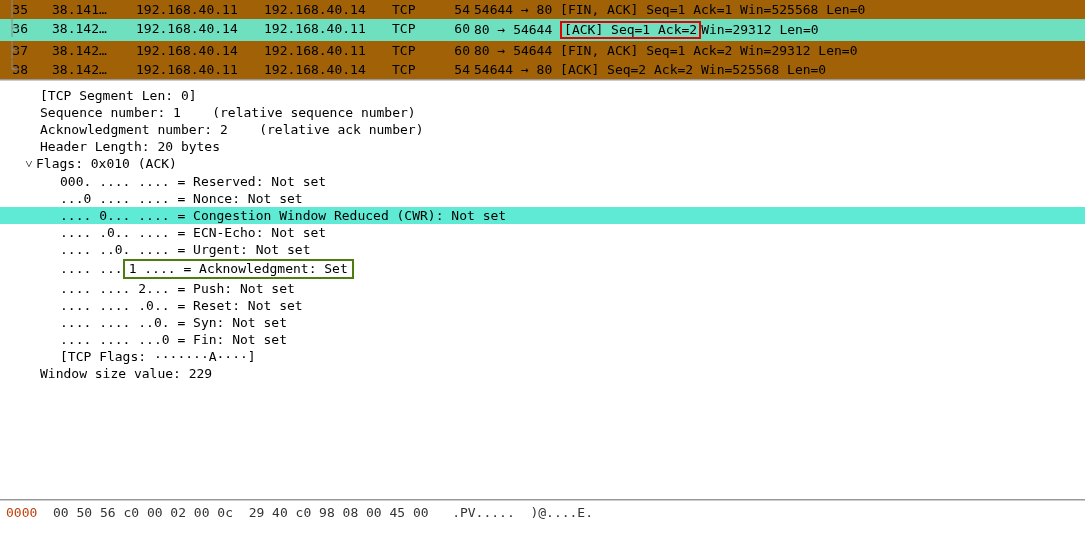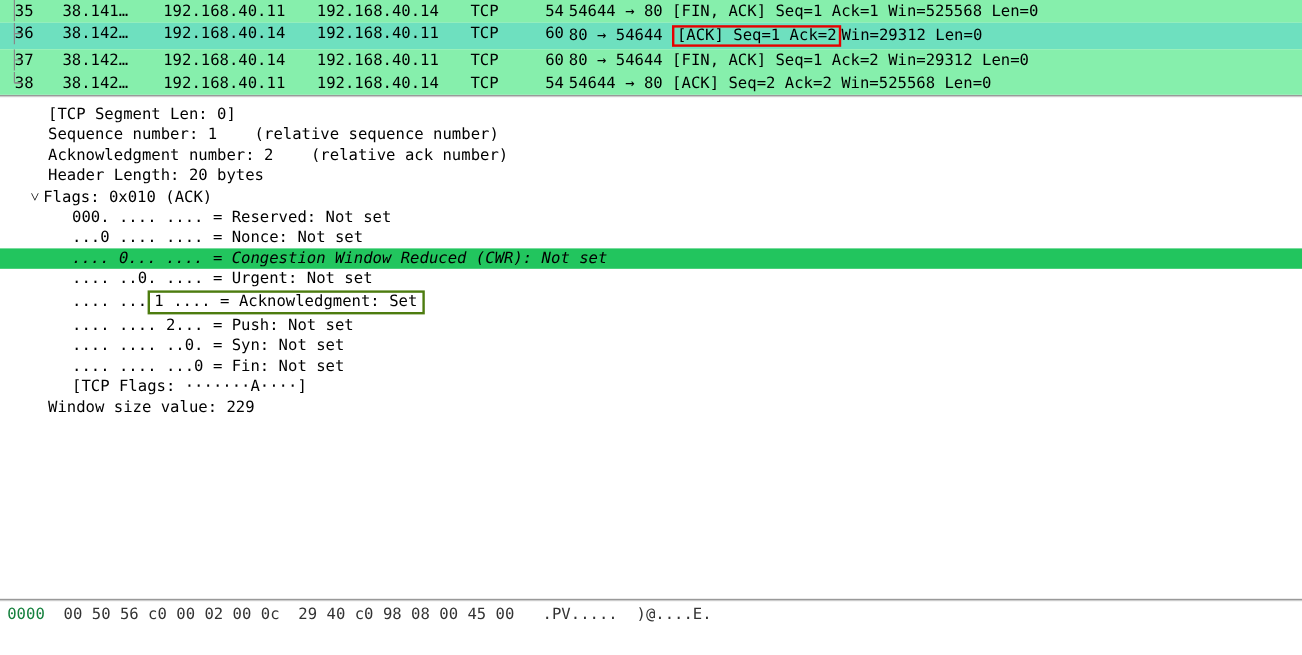--- a/index.html
+++ b/index.html
@@ -14,21 +14,21 @@
   .packet-list {
     border-bottom: 1px solid #999;
   }
   .packet-row {
     display: flex;
     padding: 2px 4px;
     white-space: nowrap;
     cursor: pointer;
     position: relative;
   }
-  .packet-row.green { background: #86efac; }
+  .packet-row.green { background: #a16207; }
   .packet-row.teal { background: #6ee0bf; }
   .col-no { width: 28px; text-align: right; padding-right: 4px; }
   .col-time { width: 78px; overflow: hidden; text-overflow: ellipsis; margin-left: 20px; }
   .col-src { width: 128px; padding-left: 6px; }
   .col-dst { width: 128px; padding-left: 6px; }
   .col-proto { width: 52px; padding-left: 6px; }
   .col-len { width: 34px; text-align: right; padding-right: 2px; }
   .col-info { flex: 1; padding-left: 2px; }
   .red-box-inline {
     border: 2px solid #e60000;
@@ -59,34 +59,34 @@
   }
   .details-line.l1 { padding-left: 40px; }
   .details-line.l2 { padding-left: 60px; }
   .details-line.l0exp { padding-left: 22px; }
   .expander {
     display: inline-block;
     width: 14px;
     text-align: center;
     cursor: pointer;
   }
-  .details-line.sel { background: #22c55e; font-style: italic; }
+  .details-line.sel { background: #5eead4; }
   .red-box-detail {
     border: 2px solid #4d7c0f;
     padding: 0 4px;
     display: inline-block;
     line-height: 1.2;
   }
   .hex-pane {
     padding: 4px 6px;
     white-space: pre;
     color: #333;
     border-top: 1px solid #ccc;
   }
-  .hex-offset { color: #15803d; }
+  .hex-offset { color: #c2410c; }
 </style>
 </head>
 <body>
 
 <div class="packet-list" id="packetList">
     <div class="packet-row green">
       <span class="tree-branch">
         <svg width="12" height="18">
           <line x1="4" y1="0" x2="4" y2="18" stroke="#888" stroke-width="1"></line>
         </svg>
@@ -149,22 +149,24 @@
 
 <div class="details-pane">
   <div class="details-line l1">[TCP Segment Len: 0]</div>
   <div class="details-line l1">Sequence number: 1    (relative sequence number)</div>
   <div class="details-line l1">Acknowledgment number: 2    (relative ack number)</div>
   <div class="details-line l1">Header Length: 20 bytes</div>
   <div class="details-line l0exp"><span class="expander">˅</span><span>Flags: 0x010 (ACK)</span></div>
   <div class="details-line l2">000. .... .... = Reserved: Not set</div>
   <div class="details-line l2">...0 .... .... = Nonce: Not set</div>
   <div class="details-line l2 sel">.... 0... .... = Congestion Window Reduced (CWR): Not set</div>
+  <div class="details-line l2">.... .0.. .... = ECN-Echo: Not set</div>
   <div class="details-line l2">.... ..0. .... = Urgent: Not set</div>
   <div class="details-line l2"><span>.... ...</span><span class="red-box-detail">1 .... = Acknowledgment: Set</span></div>
   <div class="details-line l2">.... .... 2... = Push: Not set</div>
+  <div class="details-line l2">.... .... .0.. = Reset: Not set</div>
   <div class="details-line l2">.... .... ..0. = Syn: Not set</div>
   <div class="details-line l2">.... .... ...0 = Fin: Not set</div>
   <div class="details-line l2">[TCP Flags: ·······A····]</div>
   <div class="details-line l1">Window size value: 229</div>
 </div>
 
 <div class="hex-pane"><span class="hex-offset">0000</span><span>  00 50 56 c0 00 02 00 0c  29 40 c0 98 08 00 45 00   </span><span>.PV.....  )@....E.</span></div>
 
 </body></html>

